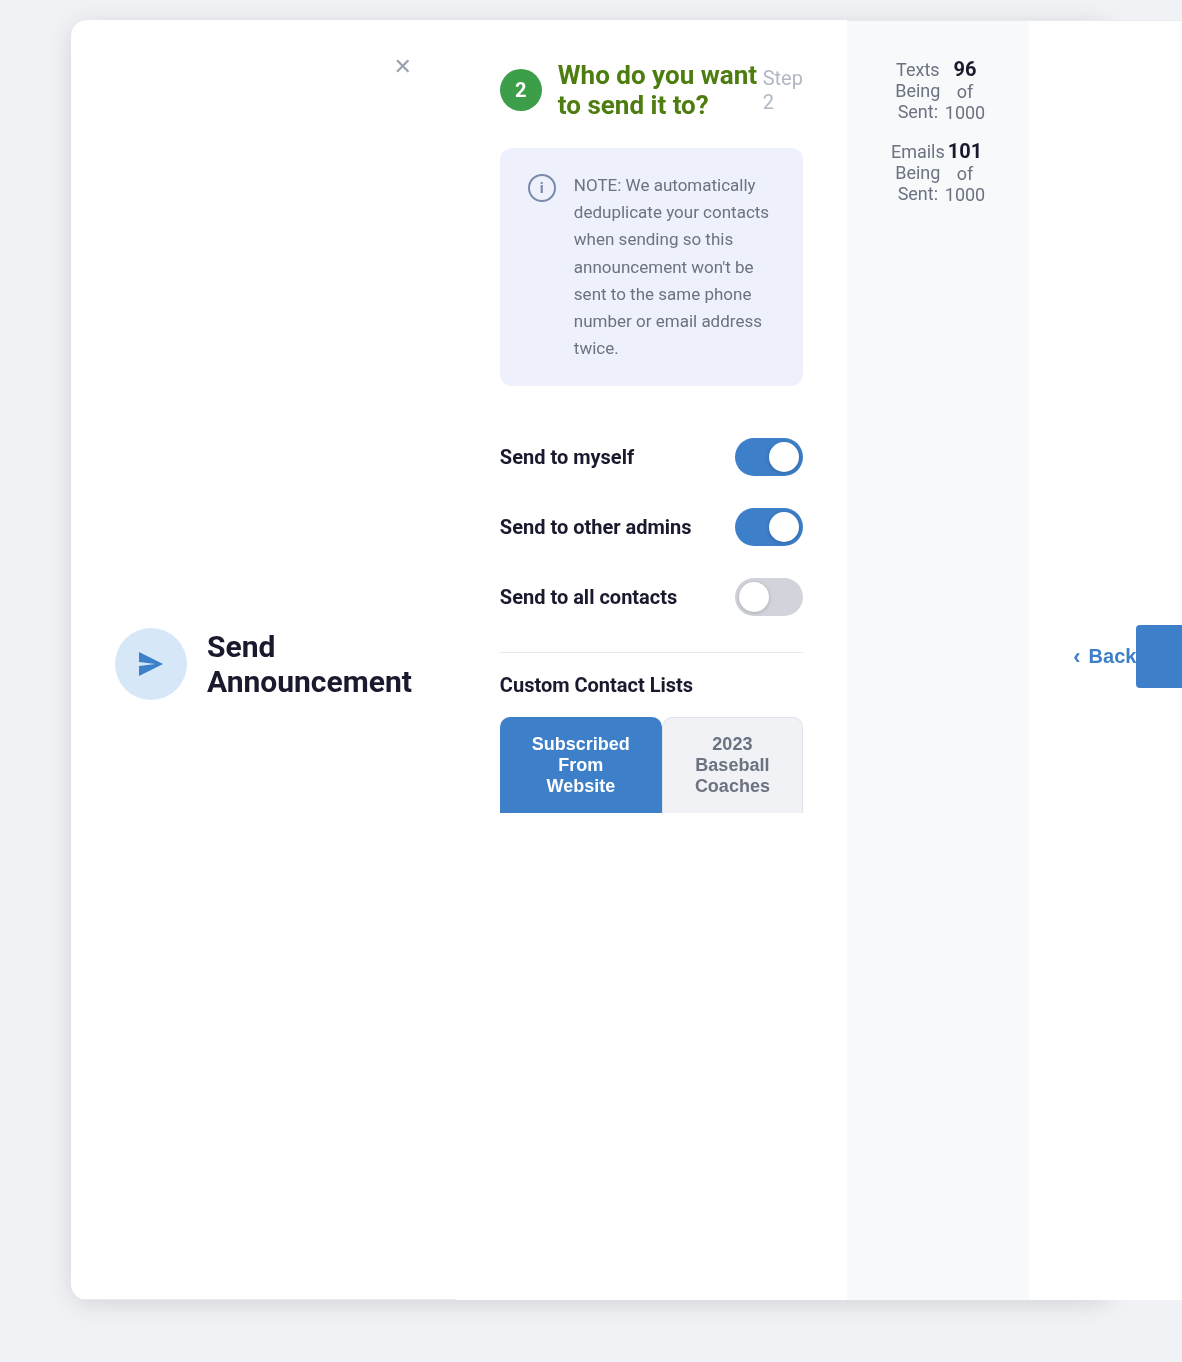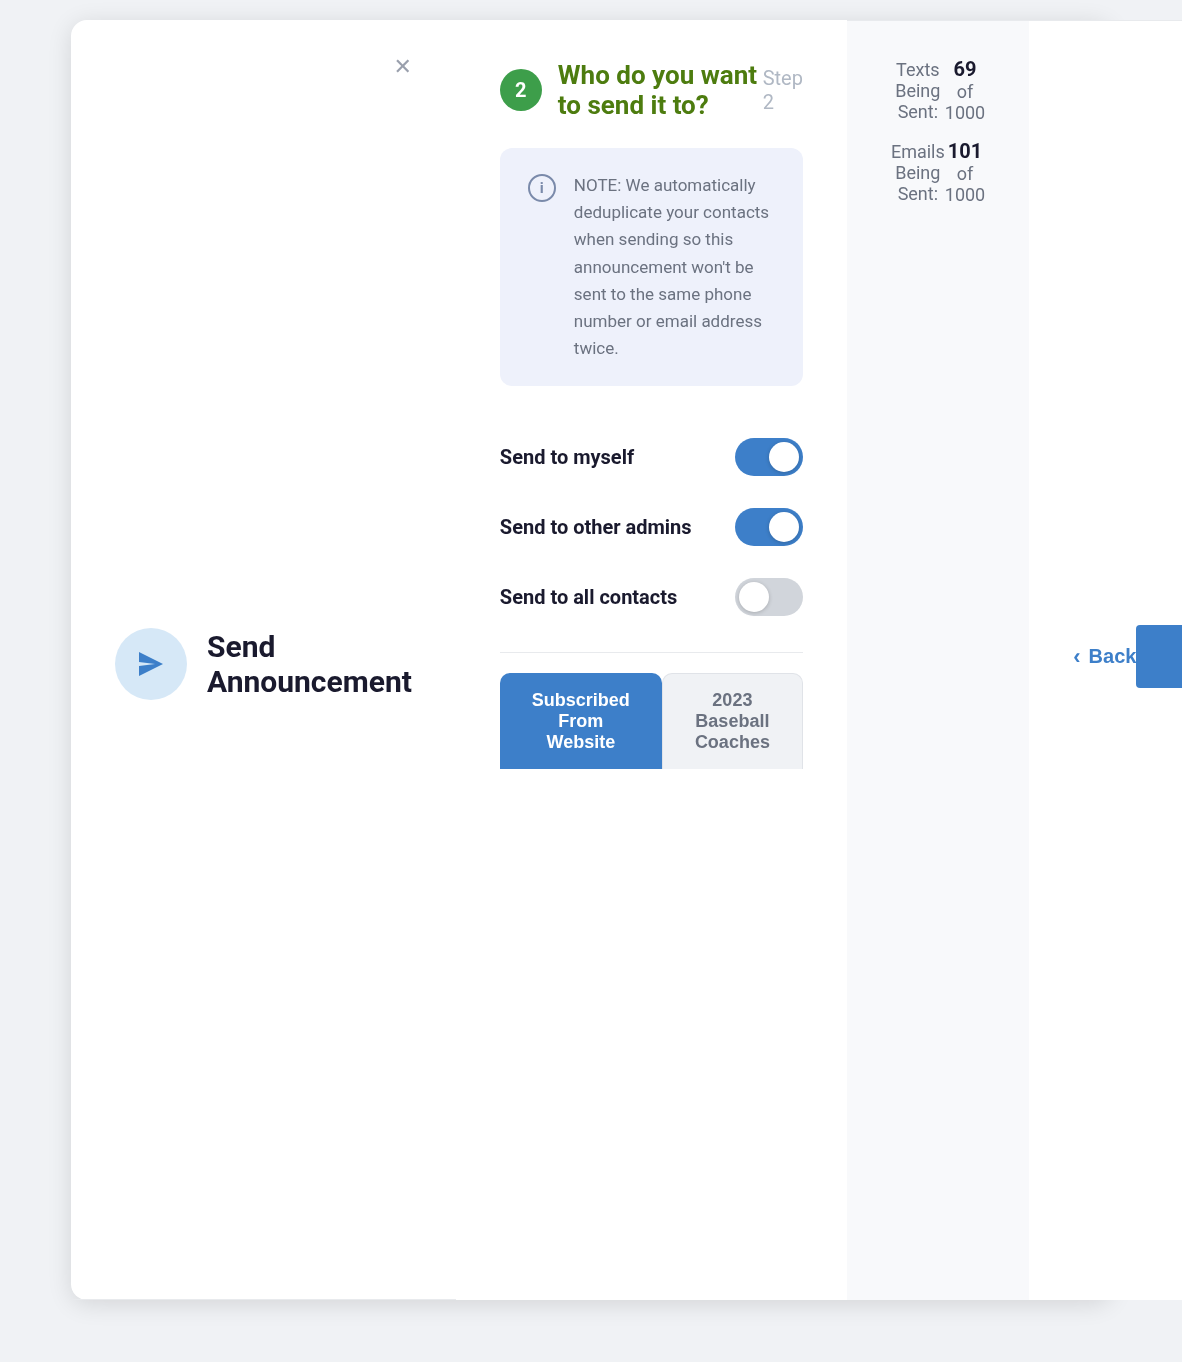--- a/index.html
+++ b/index.html
@@ -379,33 +379,34 @@
       <label class="toggle-switch">
         <input type="checkbox" style="">
         <div class="toggle-track off">
           <div class="toggle-thumb"></div>
         </div>
       </label>
     </div>
 
     <div class="divider"></div>
 
+    <div class="section-title">Custom Contact Lists</div>
 
     <div class="contact-list-tabs">
       <button class="contact-tab active">Subscribed From Website</button>
       <button class="contact-tab inactive">2023 Baseball Coaches</button>
     </div>
 
   </div>
 
   <div class="stats-area">
     <div class="stat-row">
       <span class="stat-label">Texts Being Sent:</span>
       <span class="stat-value">
-        <strong>69</strong><span> of 1000</span>
+        <strong>96</strong><span> of 1000</span>
       </span>
     </div>
     <div class="stat-row">
       <span class="stat-label">Emails Being Sent:</span>
       <span class="stat-value">
         <strong>101</strong><span> of 1000</span>
       </span>
     </div>
   </div>
 

